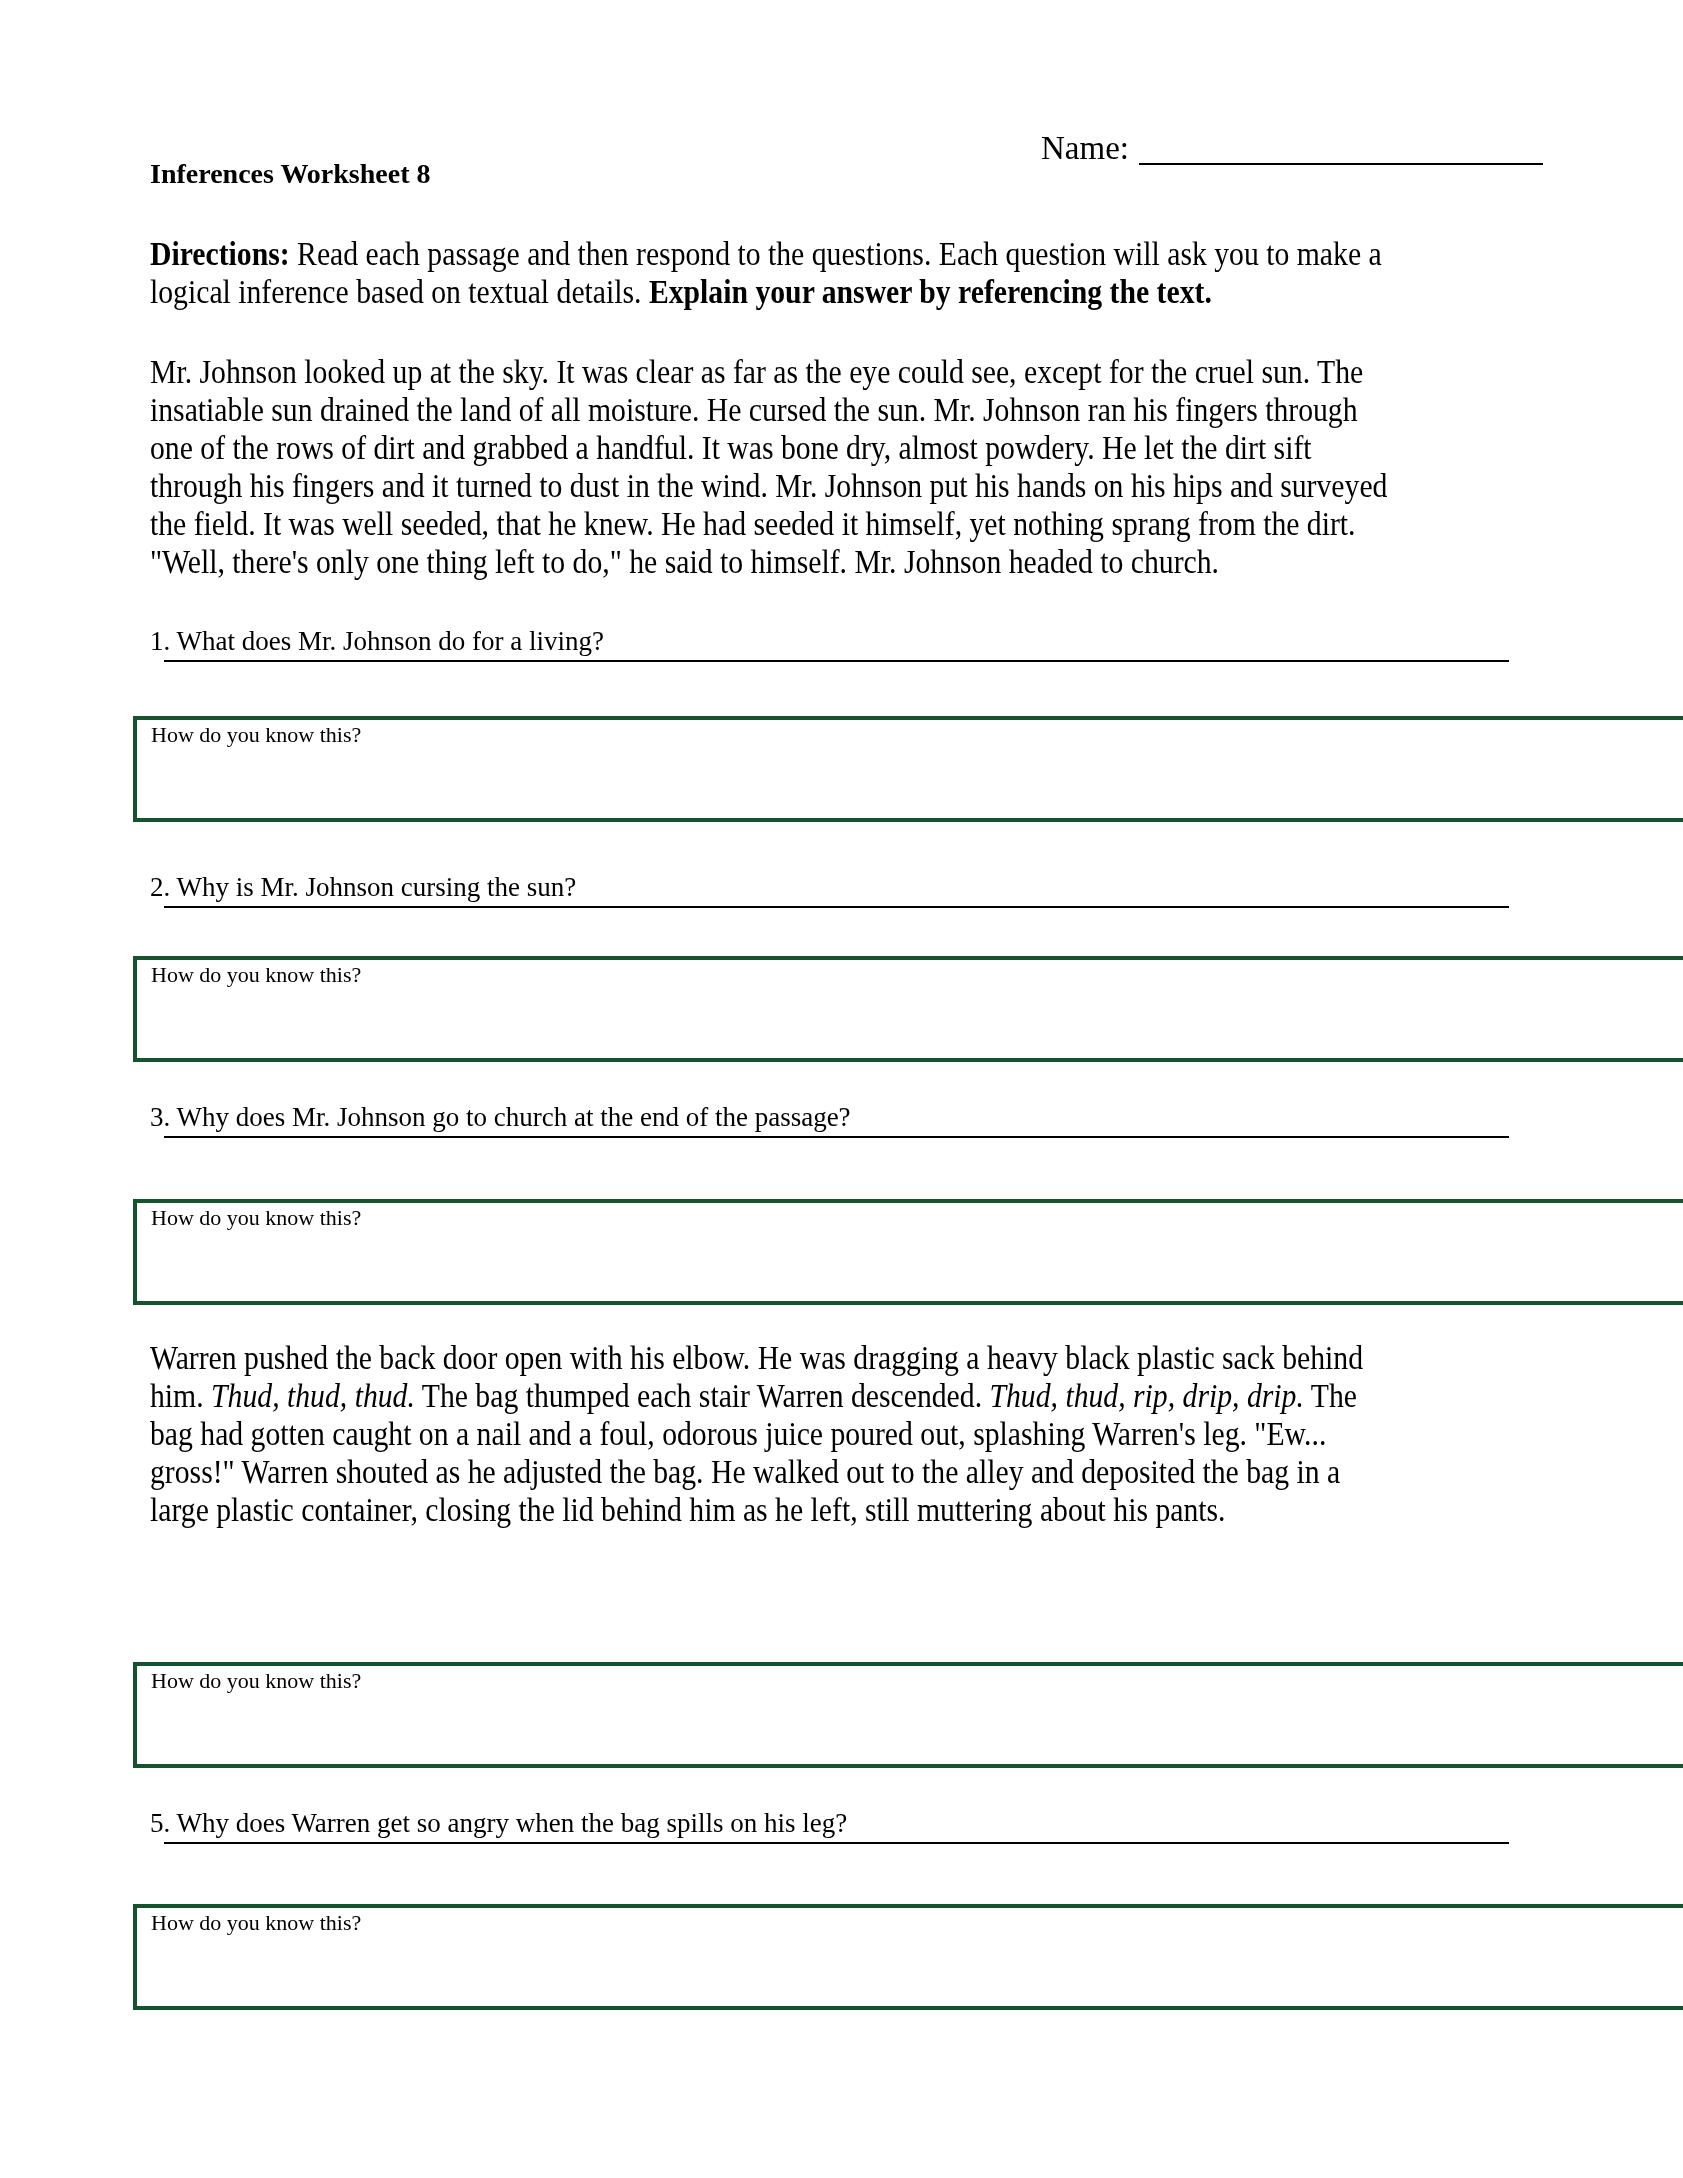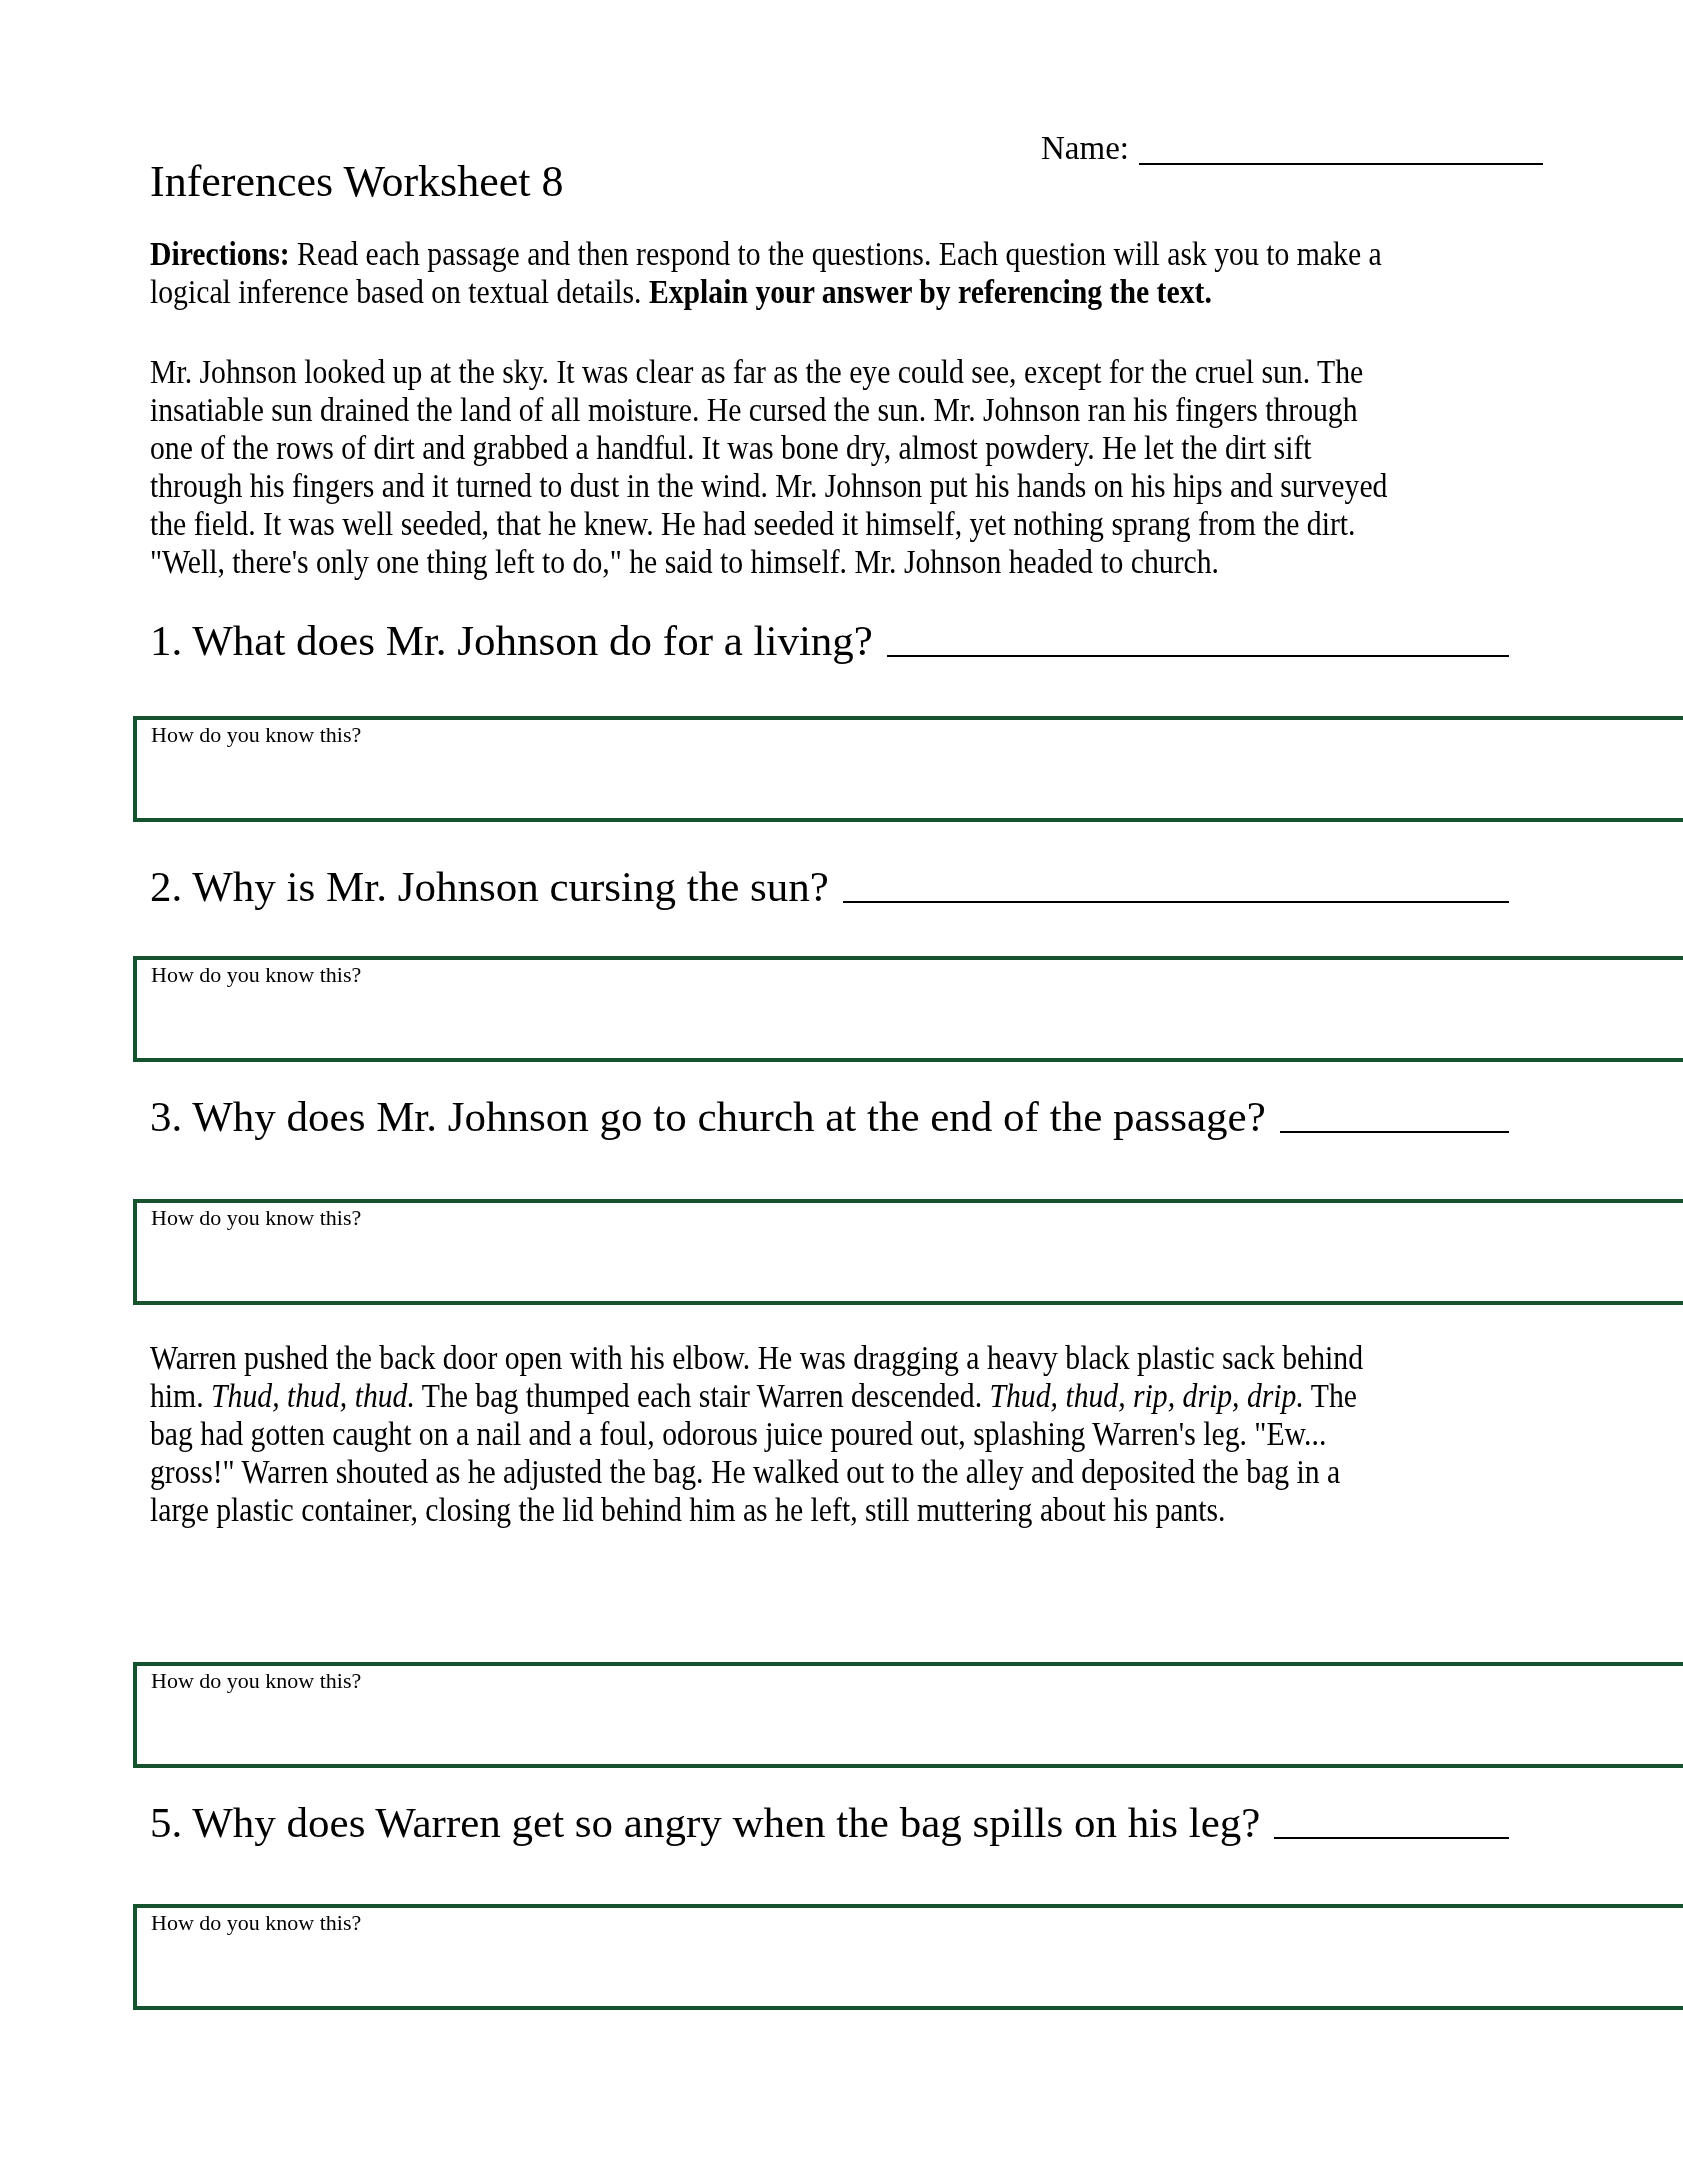--- a/index.html
+++ b/index.html
@@ -9,28 +9,28 @@
     background:#ffffff;
     color:#000;
     font-family:"Liberation Serif","DejaVu Serif",serif;
     overflow:hidden;
     margin-top:6px;
   }
   
   .name-row{position:absolute;left:1041px;top:123px;font-size:33px;line-height:38px;white-space:nowrap;}
   .name-line{display:inline-block;width:404px;height:27px;border-bottom:2px solid #000;margin-left:10px;vertical-align:-6px;}
   
-  .title{position:absolute;left:150px;top:154px;margin:0;font-size:44px;line-height:1;font-weight:normal;}
+  .title{position:absolute;left:150px;top:154px;margin:0;font-size:28px;line-height:1;font-weight:bold;}
   
   .text-block{position:absolute;left:150px;font-size:33px;line-height:38px;}
   .tline{height:38px;white-space:nowrap;transform:scaleX(0.9);transform-origin:0 50%;}
   .tline .b{font-weight:bold;}
   .tline .i{font-style:italic;}
   
-  .q-row{position:absolute;left:150px;width:1359px;display:flex;font-size:43px;line-height:38px;white-space:nowrap;}
+  .q-row{position:absolute;left:150px;width:1359px;display:flex;font-size:27px;line-height:38px;white-space:nowrap;flex-direction:column;}
   .q-text{flex:0 0 auto;}
   .q-line{flex:1 1 auto;border-bottom:2px solid #000;margin:0 0 3px 14px;}
   
   .answer-box{
     position:absolute;left:133px;width:1585px;height:106px;
     border:4px solid #14532d;box-sizing:border-box;
     padding:2px 11px 0 14px;
   }
   .box-label{font-size:22px;line-height:26px;}
 </style>

